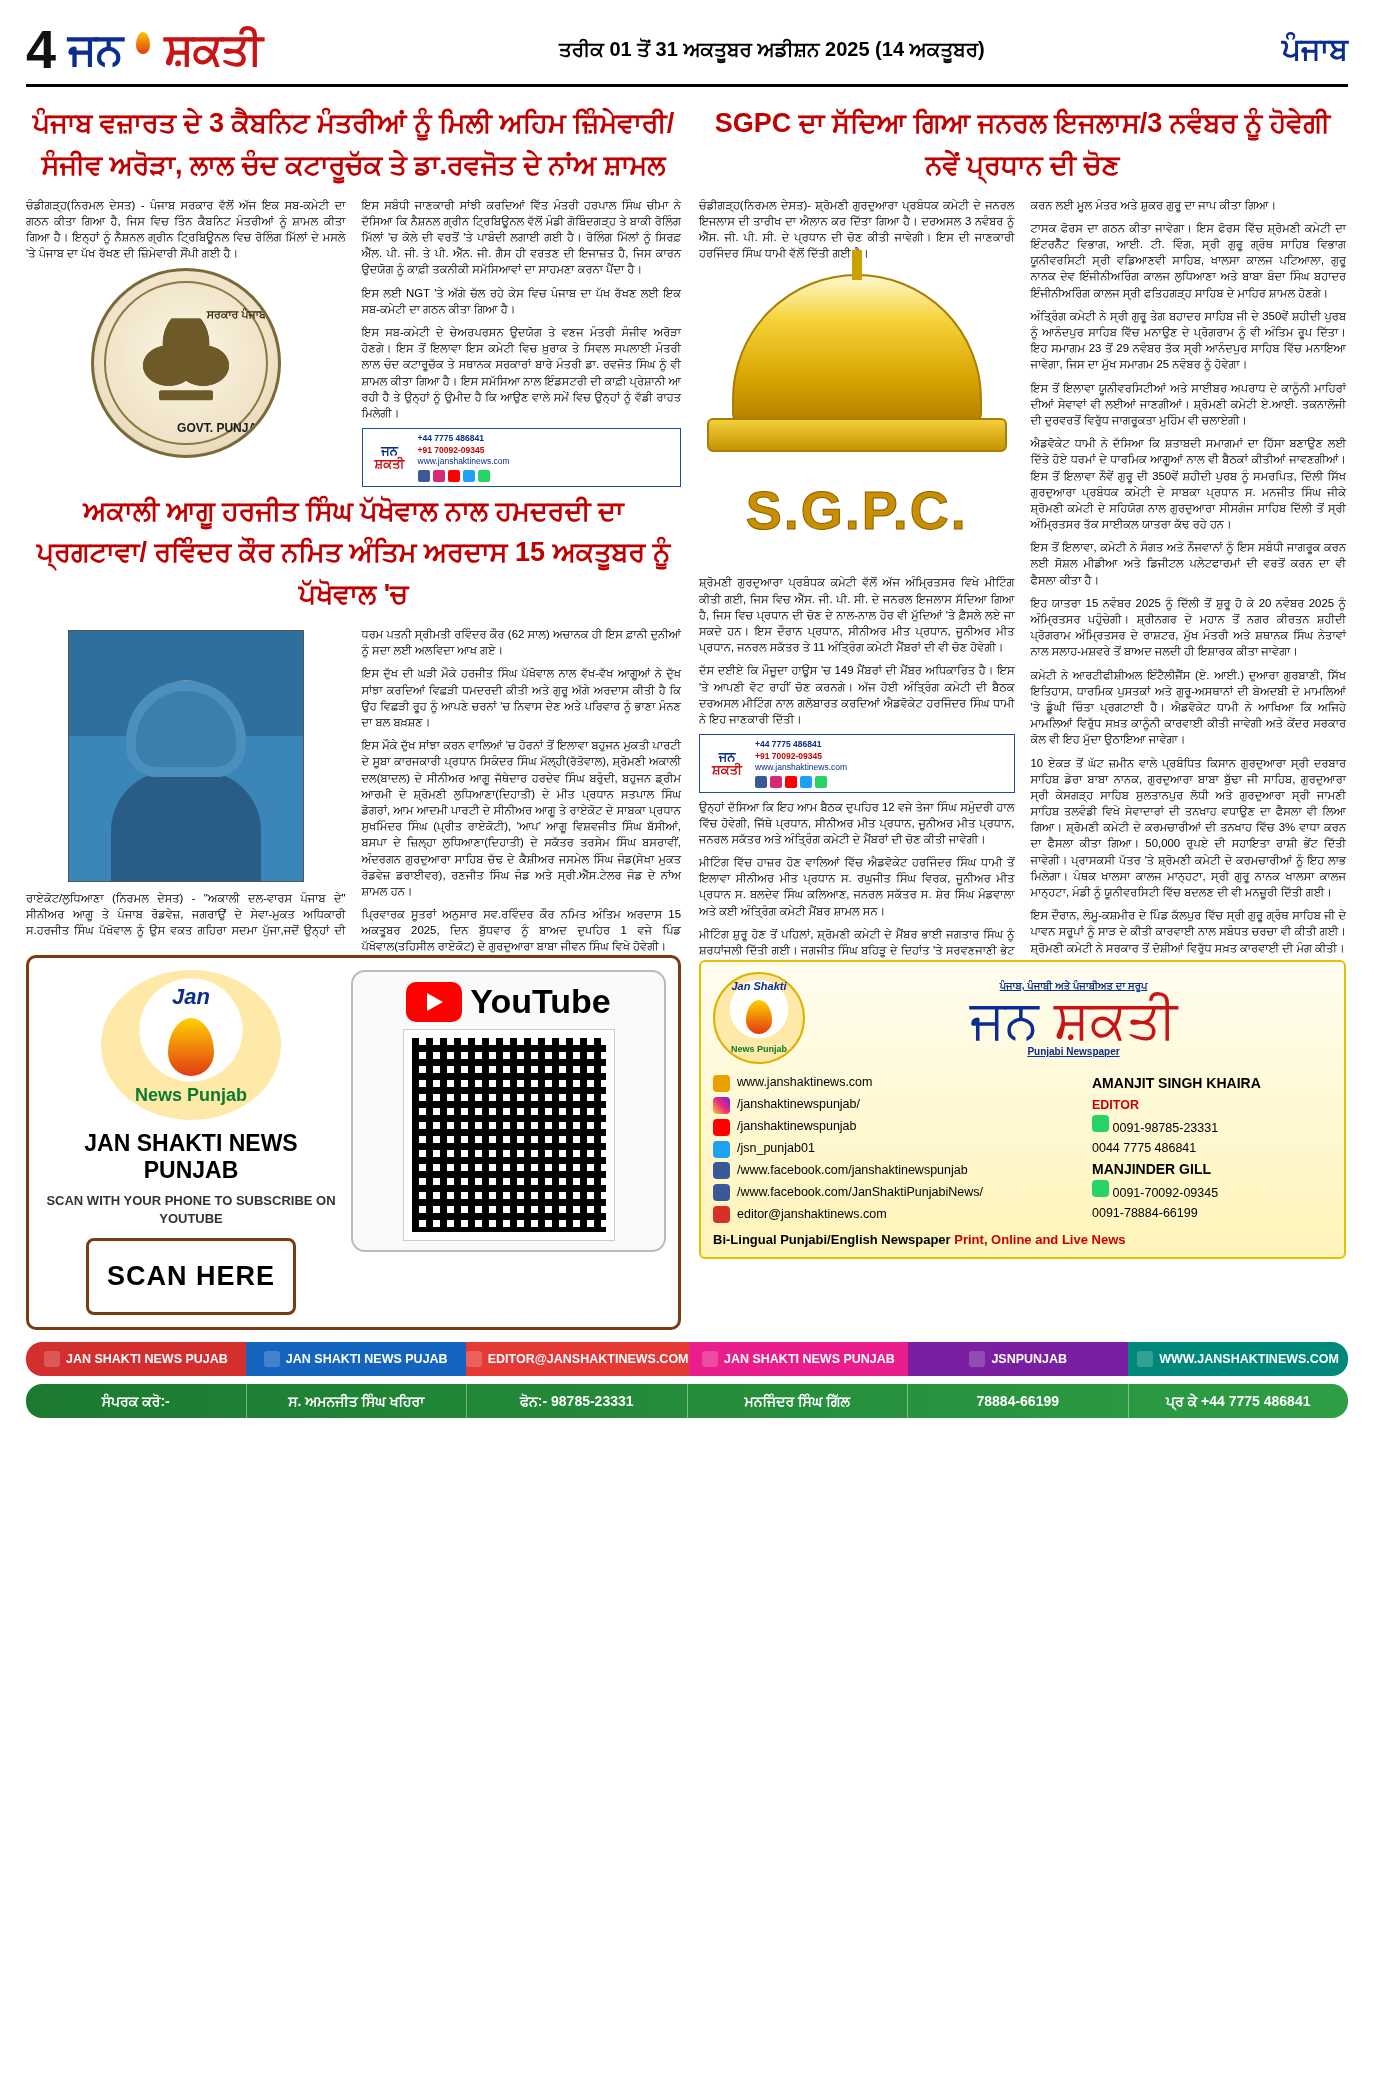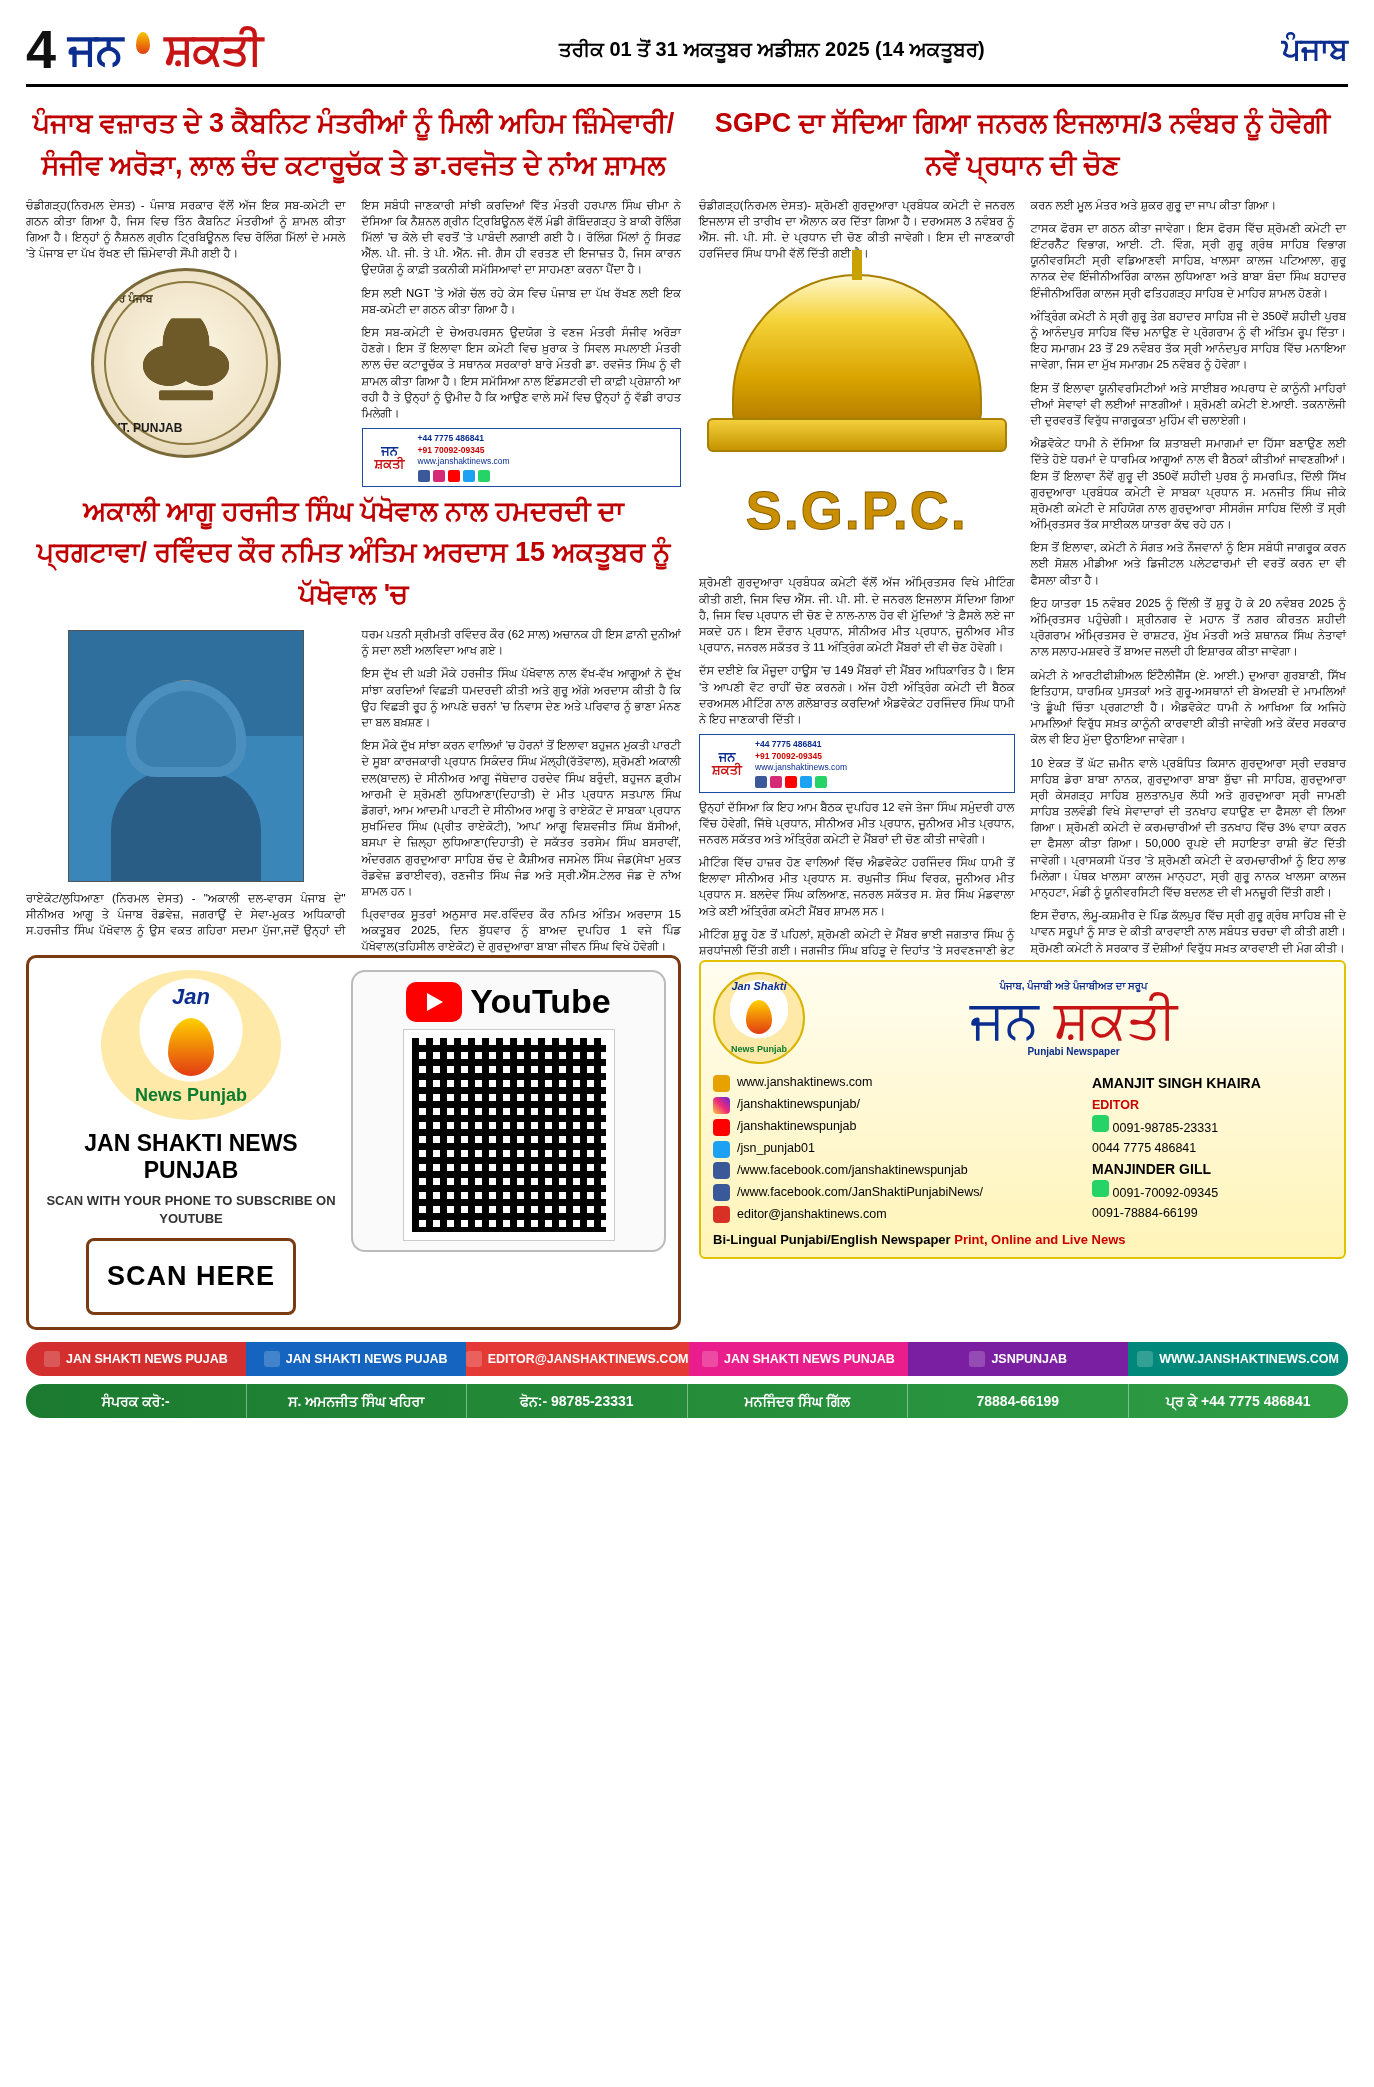--- a/index.html
+++ b/index.html
@@ -79,22 +79,22 @@
     width:190px;height:190px;border-radius:50%;
     background:radial-gradient(circle at 50% 45%, #fdf6e3 0%, #efe3c8 62%, #d8c9a4 100%);
     border:3px solid #7a6a3a;
     position:relative; overflow:hidden;
     margin:0 auto;
   }
   .emblem .ring {
     position:absolute; inset:10px; border:2px solid #8b7940; border-radius:50%;
   }
   .emblem .top-txt, .emblem .bot-txt {
-    position:absolute; left:0; right:4px; text-align:left;
-    font-size:11px; font-weight:bold; color:#3a2f12;
+    position:absolute; left:0; right:12px; text-align:right;
+    font-size:11px; font-weight:bold; color:#3a2f12;margin-top:16px;
   }
   .emblem .top-txt { top:20px; }
   .emblem .bot-txt { bottom:18px; font-size:12px; color:#1a1a1a; }
   .emblem .lion {
     position:absolute; left:50%; top:50%; transform:translate(-50%,-52%);
     width:86px;height:86px;
     background:
       radial-gradient(ellipse at 50% 30%, #6e5a28 0 38%, transparent 39%),
       radial-gradient(ellipse at 30% 55%, #6e5a28 0 30%, transparent 31%),
       radial-gradient(ellipse at 70% 55%, #6e5a28 0 30%, transparent 31%);
@@ -232,21 +232,21 @@
     border:2px solid #d9b400; position:relative; flex:0 0 auto;
   }
   .jsn-circle .fl{
     position:absolute; left:50%; top:26px; transform:translateX(-50%);
     width:26px;height:34px;border-radius:50% 50% 50% 50%/60% 60% 40% 40%;
     background:linear-gradient(#ffd000,#e23b12);
   }
   .jsn-circle .t1{position:absolute;top:6px;left:0;right:0;text-align:center;font-size:11px;font-weight:bold;color:#0a2d8f;font-style:italic;}
   .jsn-circle .t2{position:absolute;bottom:8px;left:0;right:0;text-align:center;font-size:9px;font-weight:bold;color:#0a7a2d;}
   .jsn-title-wrap{ flex:1; text-align:center; }
-  .jsn-tag { font-size:10px; font-weight:bold; color:#0a2d8f; }
+  .jsn-tag { font-size:10px; font-weight:bold; color:#0a2d8f;text-decoration:underline; }
   .jsn-title { font-size:54px; font-weight:normal; line-height:1; }
   .jsn-title .j { color:#0a2d8f; } .jsn-title .s { color:#c81414; }
   .contact-grid { display:flex; gap:12px; margin-top:8px; }
   .contact-left { flex:1; font-size:12.5px; line-height:1.75; }
   .contact-left .row { display:flex; align-items:center; gap:7px; }
   .ico {
     width:17px;height:17px;border-radius:4px;display:inline-block;flex:0 0 auto;
   }
   .ico.web{background:#e8a200;} .ico.ig{background:linear-gradient(45deg,#f9ce34,#ee2a7b,#6228d7);}
   .ico.yt{background:#ff0000;} .ico.tw{background:#1da1f2;} .ico.fb{background:#3b5998;}

